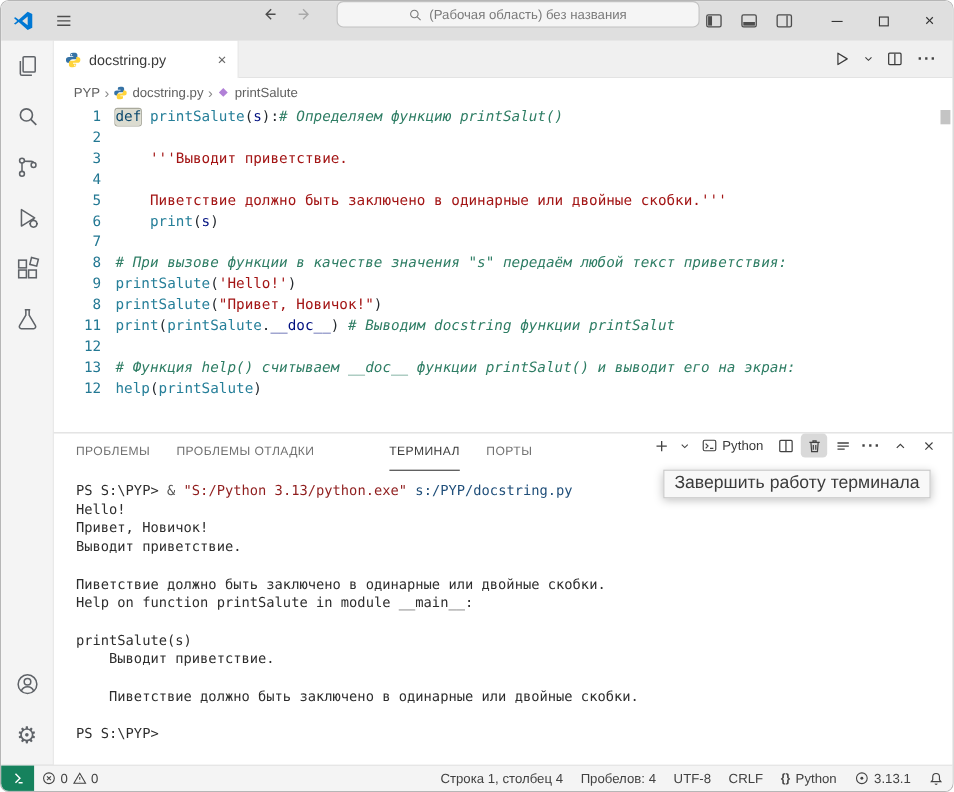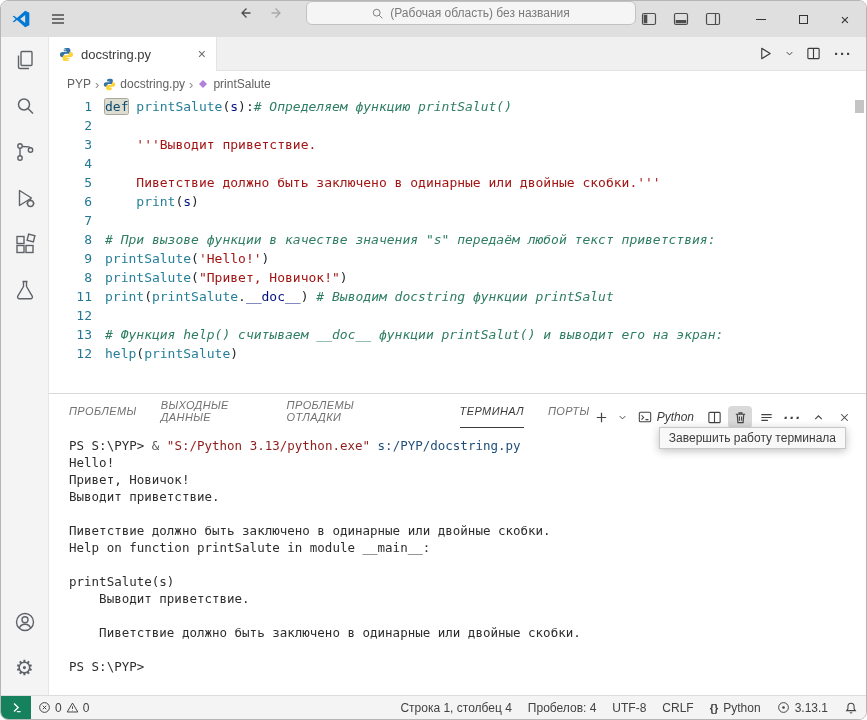--- a/index.html
+++ b/index.html
@@ -53,35 +53,35 @@
   .tok-f { color:#267f99; }
   .tok-v { color:#001080; }
   .tok-s { color:#a31515; }
   .tok-c { color:#2e7d64; font-style:italic;text-align:right; }
   .tok-p { color:#24292e; }
   .word-hl { background:#dcdcd0; box-shadow:0 0 0 1px #a9a99c; border-radius:2px; }
   .scroll-deco { position:absolute; top:3px; right:2px; width:9px; height:13px; background:#c4c4c4; }
 
   
   .panel { flex:1; min-height:0; border-top:1px solid #d9d9d9; background:#fff; position:relative; display:flex; flex-direction:column; }
-  .panel-header { height:34px; flex:none; display:flex; align-items:flex-end; padding:0 10px 0 20px;font-style:italic; }
+  .panel-header { height:34px; flex:none; display:flex; align-items:flex-start; padding:0 10px 0 20px; }
   .panel-tabs { display:flex; gap:24px; height:100%; align-items:center; }
   .panel-tab { font-size:11px; letter-spacing:.4px; color:#717171; height:100%; display:flex; align-items:center; border-bottom:1px solid transparent; }
   .panel-tab.active { color:#3b3b3b; border-bottom-color:#3b3b3b;margin-left:44px; }
   .panel-actions { margin-left:auto; display:flex; align-items:center; gap:2px; color:#424242; }
   .pa-btn { width:24px; height:22px; display:flex; align-items:center; justify-content:center; border-radius:4px; }
   .pa-btn.hovered { background:#d9d9d9; }
   .term-entry { display:flex; align-items:center; gap:5px; padding:0 6px; height:22px; font-size:12px; color:#3b3b3b; }
   .terminal { flex:1; overflow:hidden; padding:9px 0 0 20px; font-family:"DejaVu Sans Mono","Liberation Mono",monospace; font-size:12.5px; }
   .term-line { height:17px; line-height:17px; white-space:pre; }
   .tok-d { color:#2d2d2d; }
   .tok-op { color:#555555; }
   .tok-str { color:#8f1d1d; }
   .tok-arg { color:#1f4e79; }
-  .tooltip { position:absolute; top:33px; right:20px; background:#f8f8f8; border:1px solid #c8c8c8; color:#3b3b3b; padding:3px 9px; font-size:12px; box-shadow:0 2px 8px rgba(0,0,0,.25); white-space:nowrap; z-index:5; }
+  .tooltip { position:absolute; top:33px; right:20px; background:#f8f8f8; border:1px solid #c8c8c8; color:#3b3b3b; padding:3px 9px; font-size:16px; box-shadow:0 2px 8px rgba(0,0,0,.25); white-space:nowrap; z-index:5; }
 
   
   .statusbar { height:24px; flex:none; background:#f4f4f4; border-top:1px solid #dcdcdc; display:flex; align-items:center; font-size:12px; color:#424242; }
   .remote { width:30px; height:100%; background:#16825d; display:flex; align-items:center; justify-content:center; color:#fff; }
   .sb-group { display:flex; align-items:center; gap:4px; padding:0 7px; height:100%; }
   .sb-right { margin-left:auto; display:flex; align-items:center; height:100%; }
   .sb-item { padding:0 8px; height:100%; display:flex; align-items:center; gap:5px; white-space:nowrap; }
   .braces { font-size:11px; font-weight:bold; color:#424242; }
 </style>
 </head>
@@ -301,21 +301,20 @@
             <div class="code-line"><div class="line-num">13</div><div class="line-text"><span class="tok-c"># Функция help() считываем __doc__ функции printSalut() и выводит его на экран:</span></div></div>
             <div class="code-line"><div class="line-num">12</div><div class="line-text"><span class="tok-f">help</span><span class="tok-p">(</span><span class="tok-f">printSalute</span><span class="tok-p">)</span></div></div>
           </div>
         <span class="scroll-deco"></span>
       </div>
 
       <div class="panel">
         <div class="panel-header">
           <div class="panel-tabs">
               <span class="panel-tab">ПРОБЛЕМЫ</span>
-              <span class="panel-tab">ВЫХОДНЫЕ ДАННЫЕ</span>
               <span class="panel-tab">ПРОБЛЕМЫ ОТЛАДКИ</span>
               <span class="panel-tab active">ТЕРМИНАЛ</span>
               <span class="panel-tab">ПОРТЫ</span>
             </div>
           <div class="panel-actions">
             <span class="pa-btn">
               <svg viewBox="0 0 16 16" width="15" height="15" fill="none" stroke="#424242" stroke-width="1.3">
                   <path d="M8 3 v10 M3 8 h10"></path>
                 </svg>
             </span>

